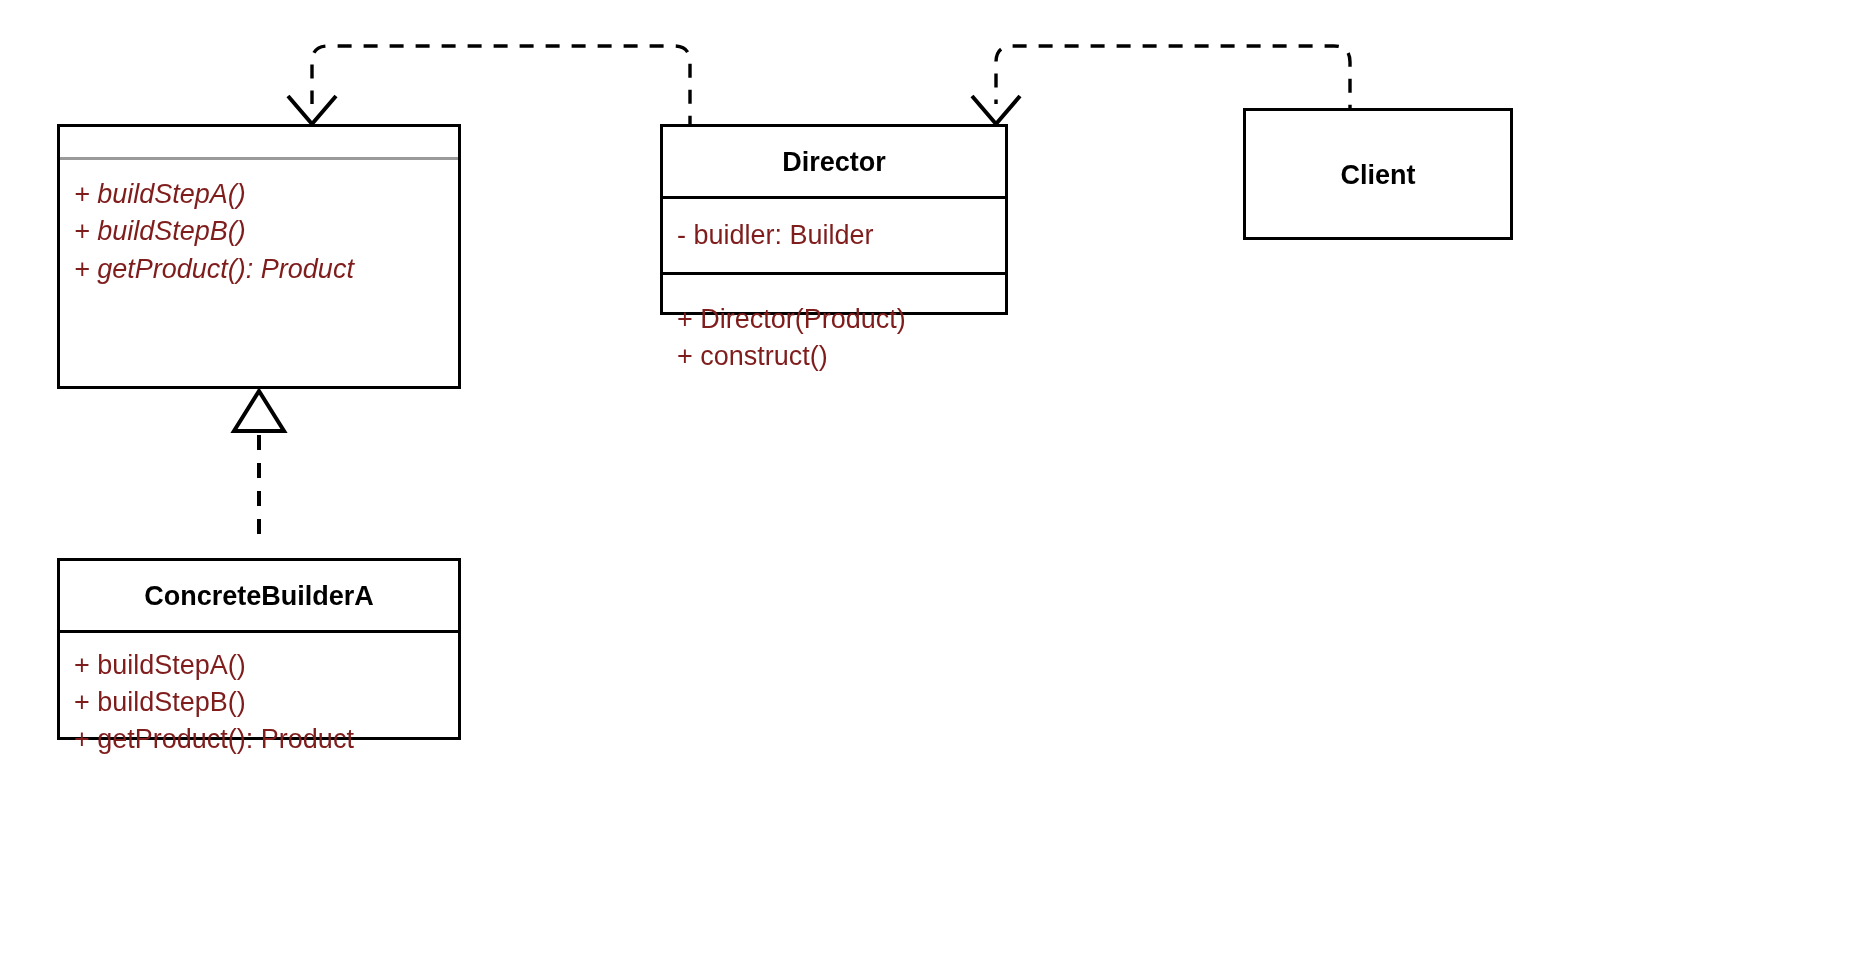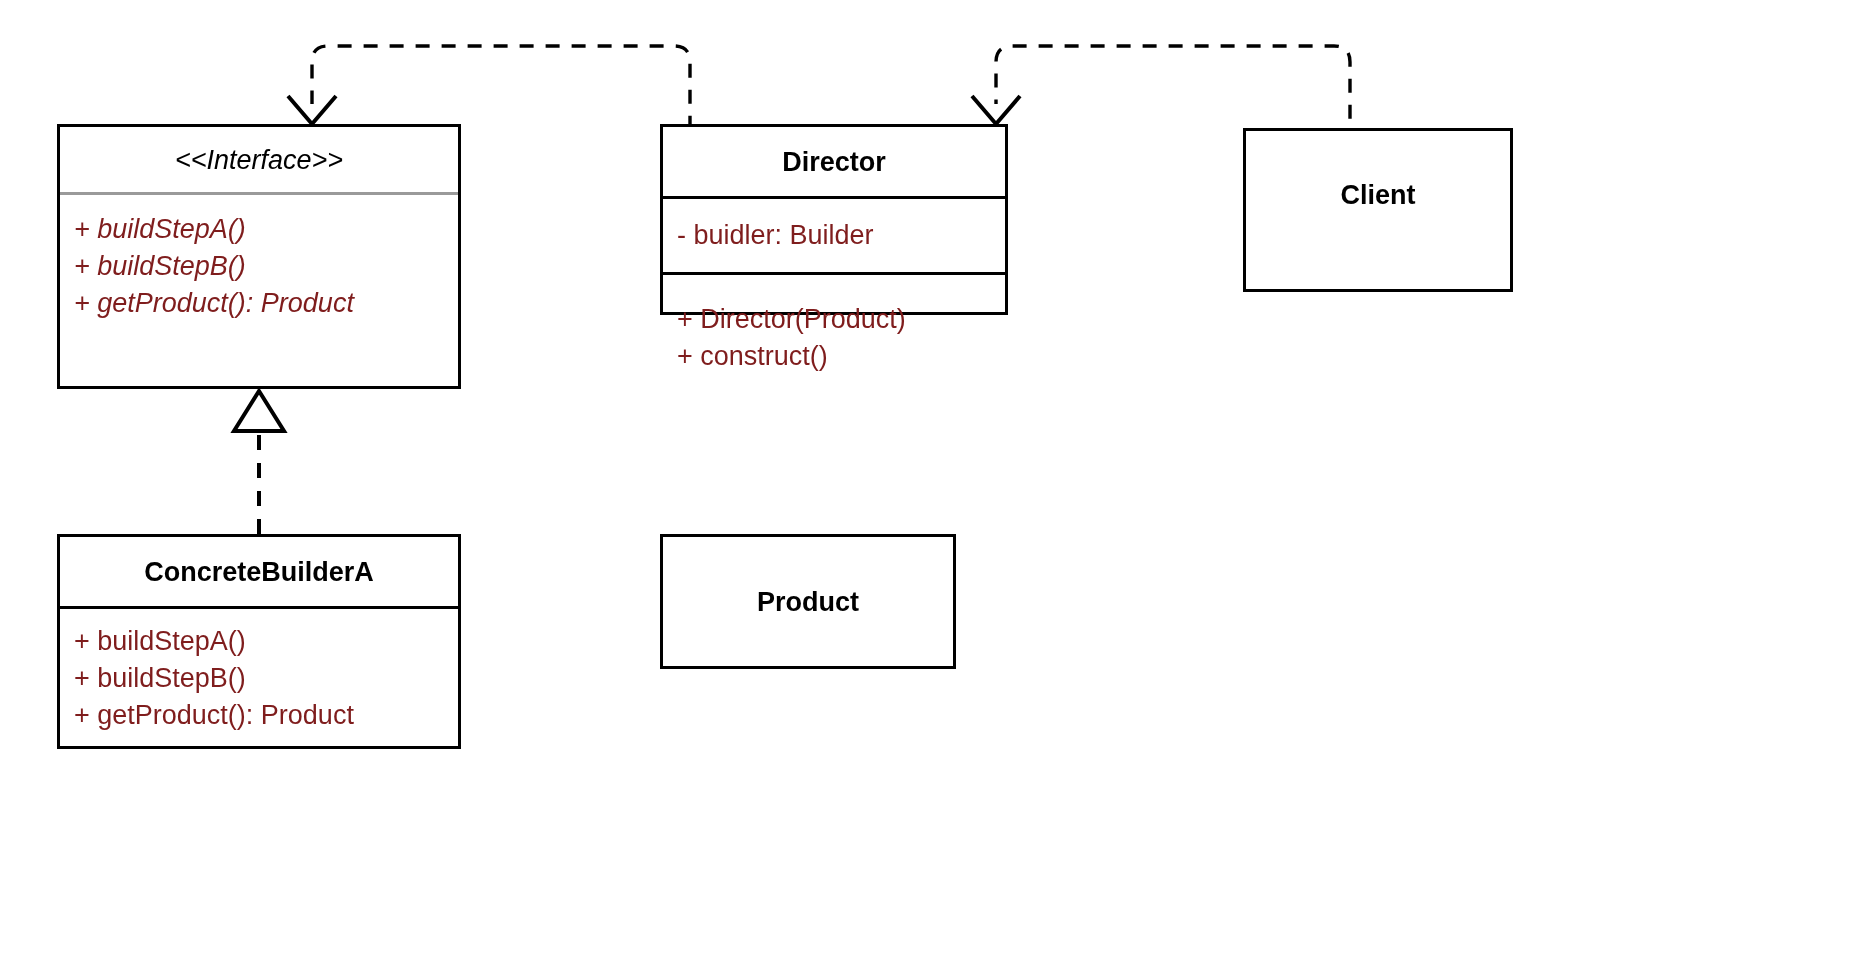--- a/index.html
+++ b/index.html
@@ -70,30 +70,30 @@
     white-space: nowrap;
   }
   .member.abstract {
     font-style: italic;
   }
   
   #class-builder        { left: 57px;   top: 124px; width: 404px; height: 265px; }
   #class-builder .class-header   { padding: 16px 10px 14px 10px; }
   #class-builder .members        { padding: 16px 0 14px 14px; }
 
-  #class-concretebuildera { left: 57px;  top: 534px; width: 404px; height: 215px; }
+  #class-concretebuildera { left: 57px;  top: 558px; width: 404px; height: 182px; }
   #class-concretebuildera .class-header { padding: 18px 10px 16px 10px; }
   #class-concretebuildera .members      { padding: 14px 0 14px 14px; }
 
   #class-director        { left: 660px;  top: 124px; width: 348px; height: 191px; }
   #class-director .class-header  { padding: 18px 10px 16px 10px; }
   #class-director .attributes    { padding: 18px 0 18px 14px; }
   #class-director .operations    { padding: 26px 0 16px 14px; }
 
-  #class-client   { left: 1243px; top: 128px; width: 270px; height: 164px; }
+  #class-client   { left: 1243px; top: 108px; width: 270px; height: 132px; }
   #class-client .class-header    { padding: 47px 10px 10px 10px; }
 
   #class-product  { left: 660px;  top: 534px; width: 296px; height: 135px; }
   #class-product .class-header   { padding: 48px 10px 10px 10px; }
 </style>
 </head>
 <body>
 
 <div id="canvas">
 
@@ -107,21 +107,20 @@
 
     <path d="M 972 96 L 996 124 L 1020 96" fill="none" stroke="#000000" stroke-width="4" stroke-linecap="butt" stroke-linejoin="miter"></path>
 
     <path d="M 259 534 L 259 430" fill="none" stroke="#000000" stroke-width="4" stroke-dasharray="15 13" stroke-linecap="butt"></path>
 
     <path d="M 259 391 L 284 431 L 234 431 Z" fill="#ffffff" stroke="#000000" stroke-width="4" stroke-linejoin="miter"></path>
   </svg>
 
   <div class="uml-class" id="class-builder">
     <div class="compartment class-header">
-      <span class="stereotype">&lt;&lt;Interface&gt;&gt;</span>
     </div>
     <div class="compartment sep-gray members">
       <ul class="member-list">
         <li class="member abstract">+ buildStepA()</li>
         <li class="member abstract">+ buildStepB()</li>
         <li class="member abstract">+ getProduct(): Product</li>
       </ul>
     </div>
   </div>
 
@@ -154,19 +153,14 @@
       </ul>
     </div>
   </div>
 
   <div class="uml-class" id="class-client">
     <div class="compartment class-header">
       <span class="class-title">Client</span>
     </div>
   </div>
 
-  <div class="uml-class" id="class-product">
-    <div class="compartment class-header">
-      <span class="class-title">Product</span>
-    </div>
-  </div>
 
 </div>
 
 </body></html>

